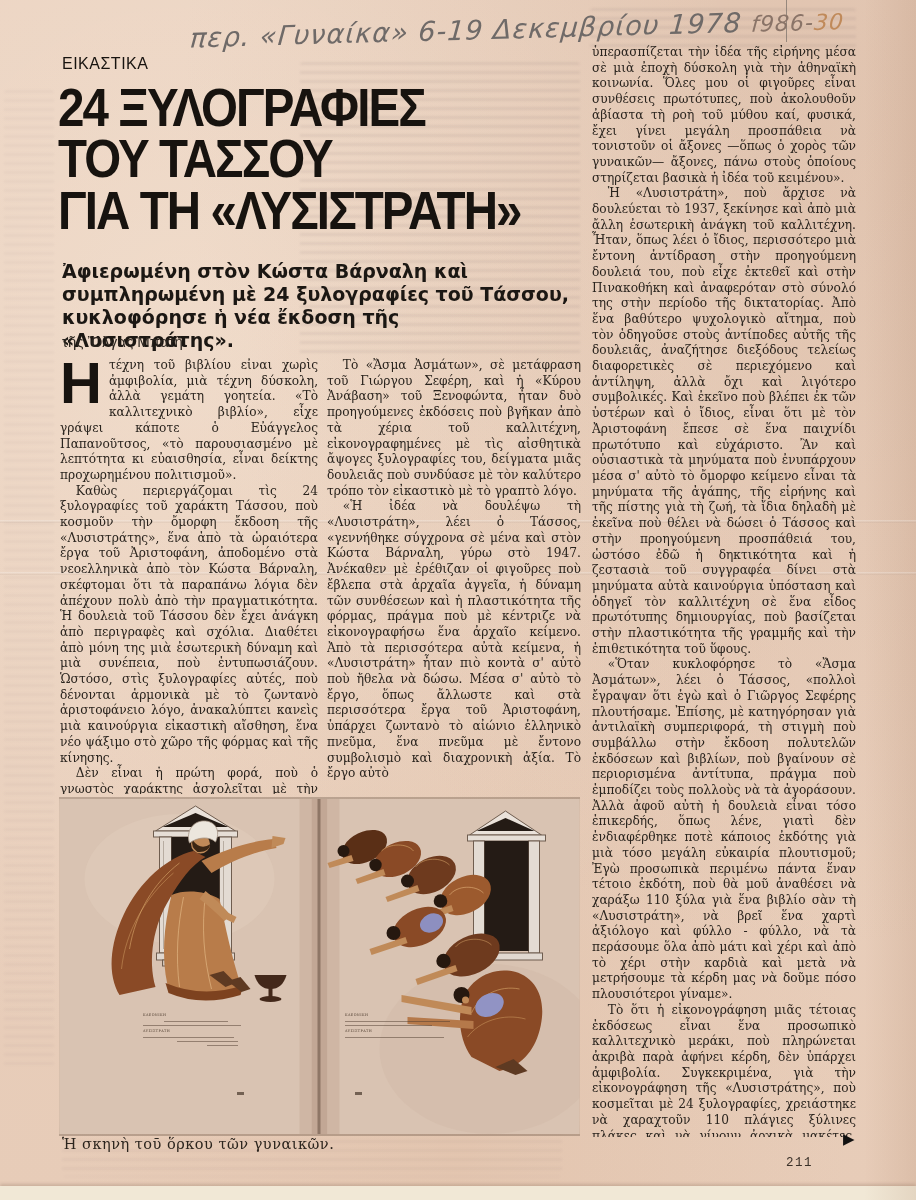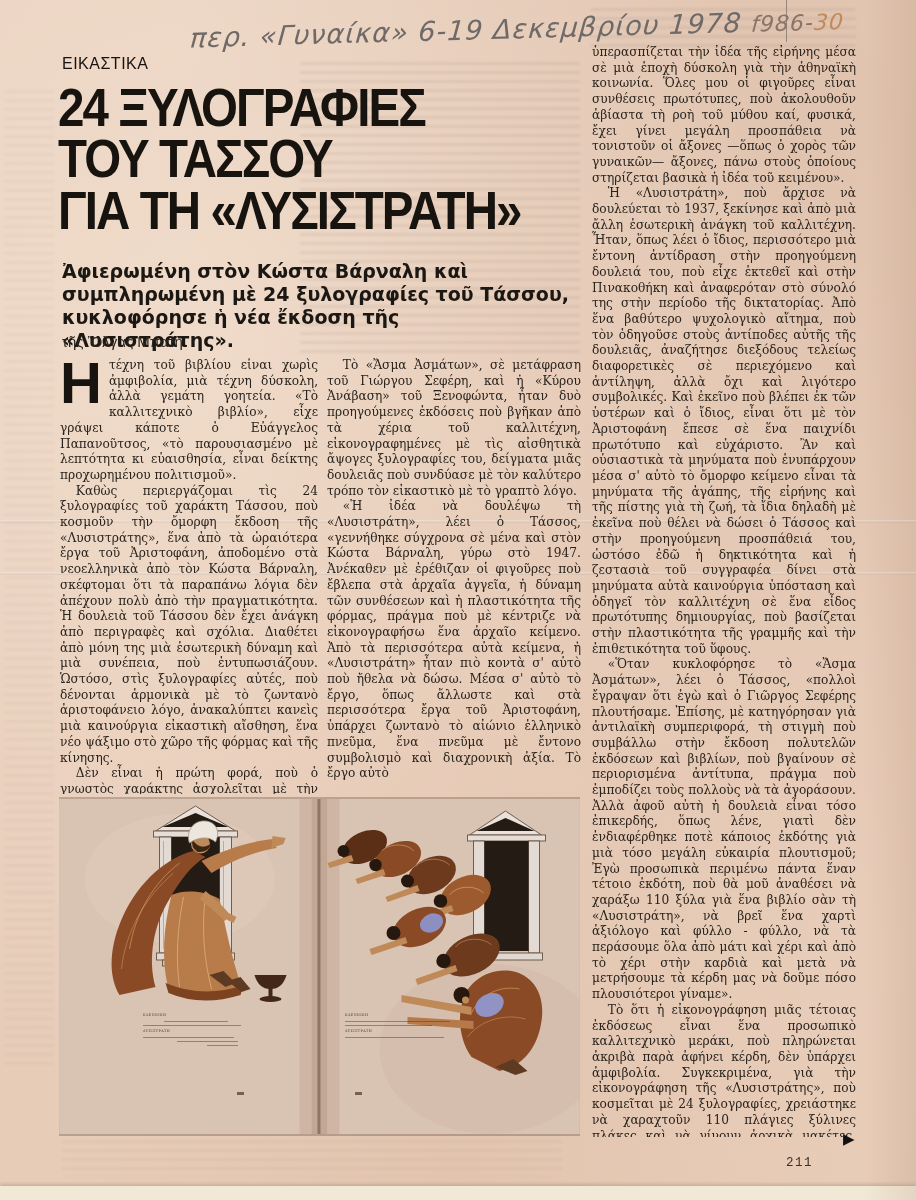--- a/index.html
+++ b/index.html
@@ -242,16 +242,17 @@
       <div class="speaker">ΚΛΕΟΝΙΚΗ</div>
       <div class="sline" style="width:94%"></div>
       <div class="sline" style="width:78%"></div>
       <div class="speaker">ΛΥΣΙΣΤΡΑΤΗ</div>
       <div class="sline" style="width:88%"></div>
     </div>
     <div class="pgnum-mark" style="left:178px;top:293px"></div>
     <div class="pgnum-mark" style="left:296px;top:293px"></div>
   </div>
 
+  <div class="fig-caption">Ἡ σκηνὴ τοῦ ὅρκου τῶν γυναικῶν.</div>
   <div class="cont-marker">▶</div>
   <div class="page-number">211</div>
 
 </div>
 
 </body></html>

